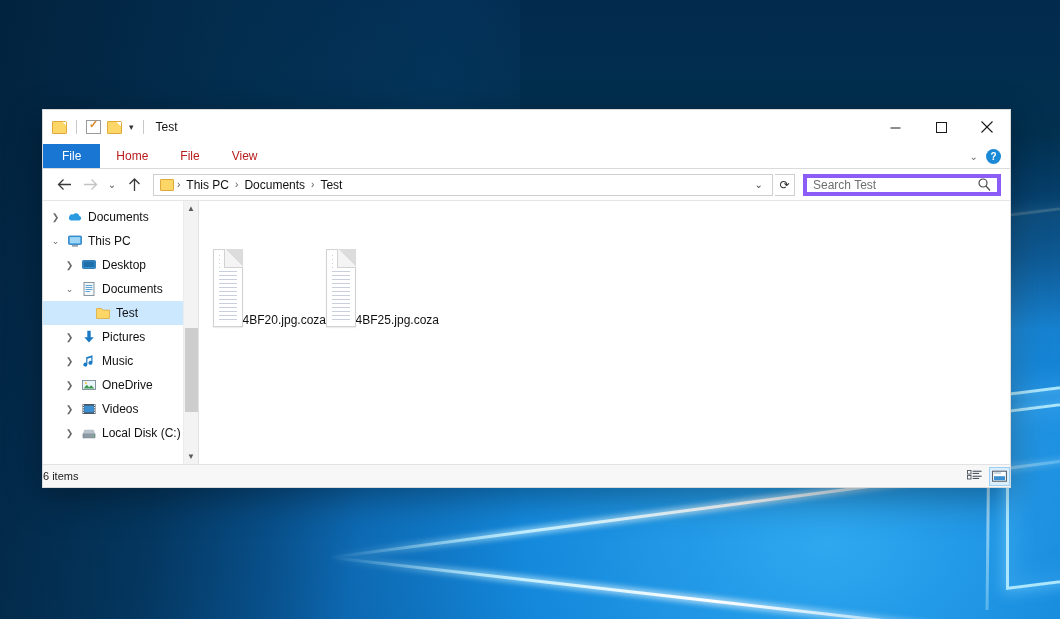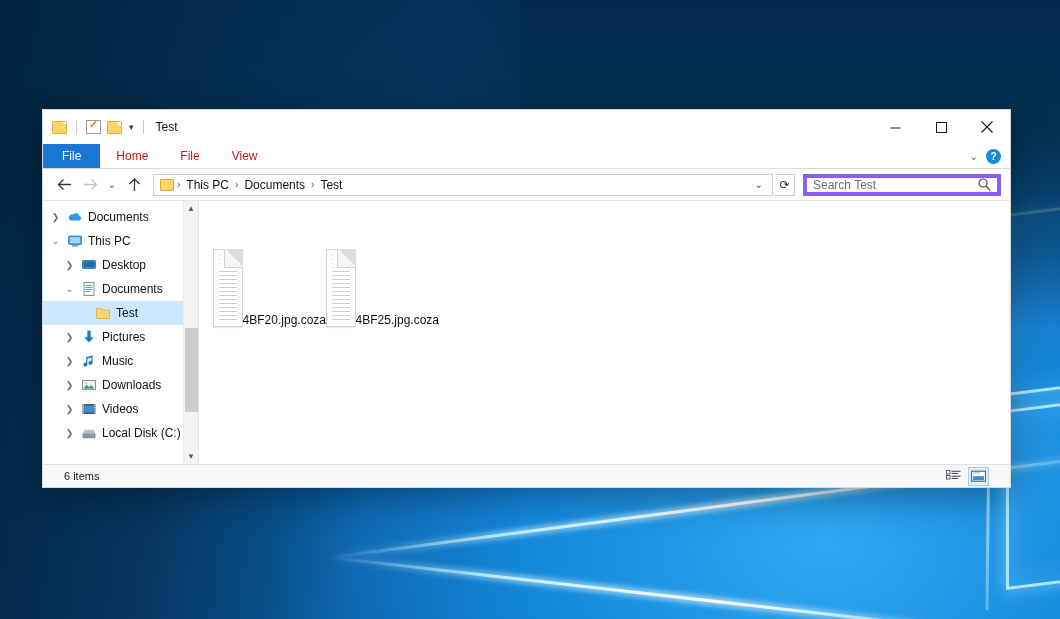--- a/index.html
+++ b/index.html
@@ -235,21 +235,21 @@
     position:absolute; right:4px; top:3px; width:18px; height:18px; background:#fff;
   }
   .fname { margin-top: 9px; font-size:12px; color:#111; text-align:center; }
 
   
   .statusbar {
     height: 23px; flex:0 0 23px;
     border-top:1px solid #e2e2e2;
     background:#f7f7f7;
     display:flex; align-items:center;
-    padding: 0 21px; font-size:11px; color:#1a1a1a;
+    padding: 0 0; font-size:11px; color:#1a1a1a;
   }
   .view-btns { margin-left:auto; display:flex; align-items:center; gap:4px; }
   .vbtn {
     width: 21px; height: 19px; display:flex; align-items:center; justify-content:center;
   }
   .vbtn.active { border:1px solid #9cd0f5; background:#dcedfb; }
 
   
 </style>
 </head>
@@ -442,21 +442,21 @@
 
         <div class="tree-item ind2">
           <span class="tw">❯</span>
           <span class="ico">
             <svg width="16" height="16" viewBox="0 0 16 16">
                 <rect x="1.5" y="3.5" width="13" height="9" fill="#eaf4fb" stroke="#7a8a96" stroke-width="0.9"></rect>
                 <path d="M2.6 11.4l3.2-3.6 2.3 2.4 2-1.9 3.3 3.1z" fill="#3b9a4f"></path>
                 <circle cx="5" cy="6" r="1.1" fill="#f2c33c"></circle>
               </svg>
           </span>
-          <span class="ti-label">Downloads</span>
+          <span class="ti-label">OneDrive</span>
         </div>
 
         <div class="tree-item ind2">
           <span class="tw">❯</span>
           <span class="ico">
             <svg width="16" height="16" viewBox="0 0 16 16">
                 <rect x="1.5" y="3" width="13" height="10" fill="#4a5560"></rect>
                 <rect x="3.2" y="4.6" width="9.6" height="6.8" fill="#3b8fd0"></rect>
                 <g fill="#e8eef2">
                   <rect x="1.9" y="3.6" width="1.1" height="1.3"></rect>

